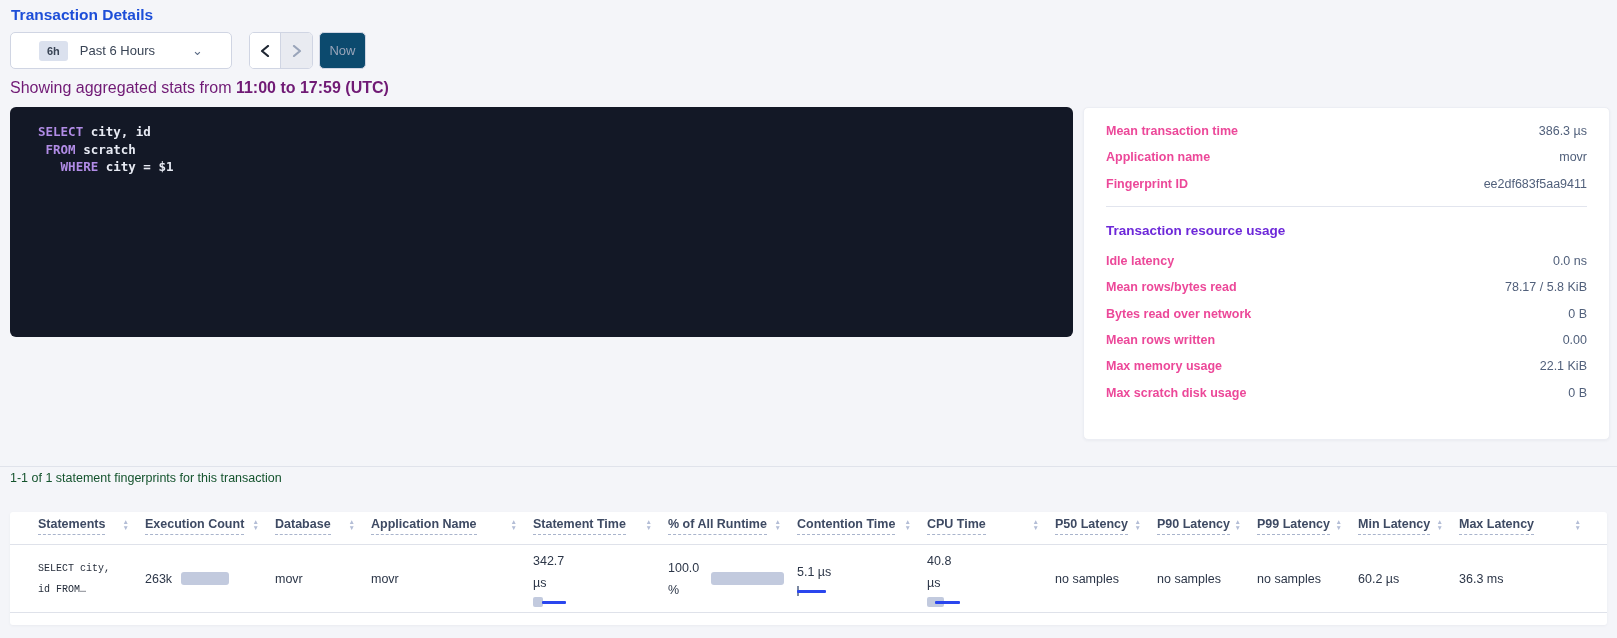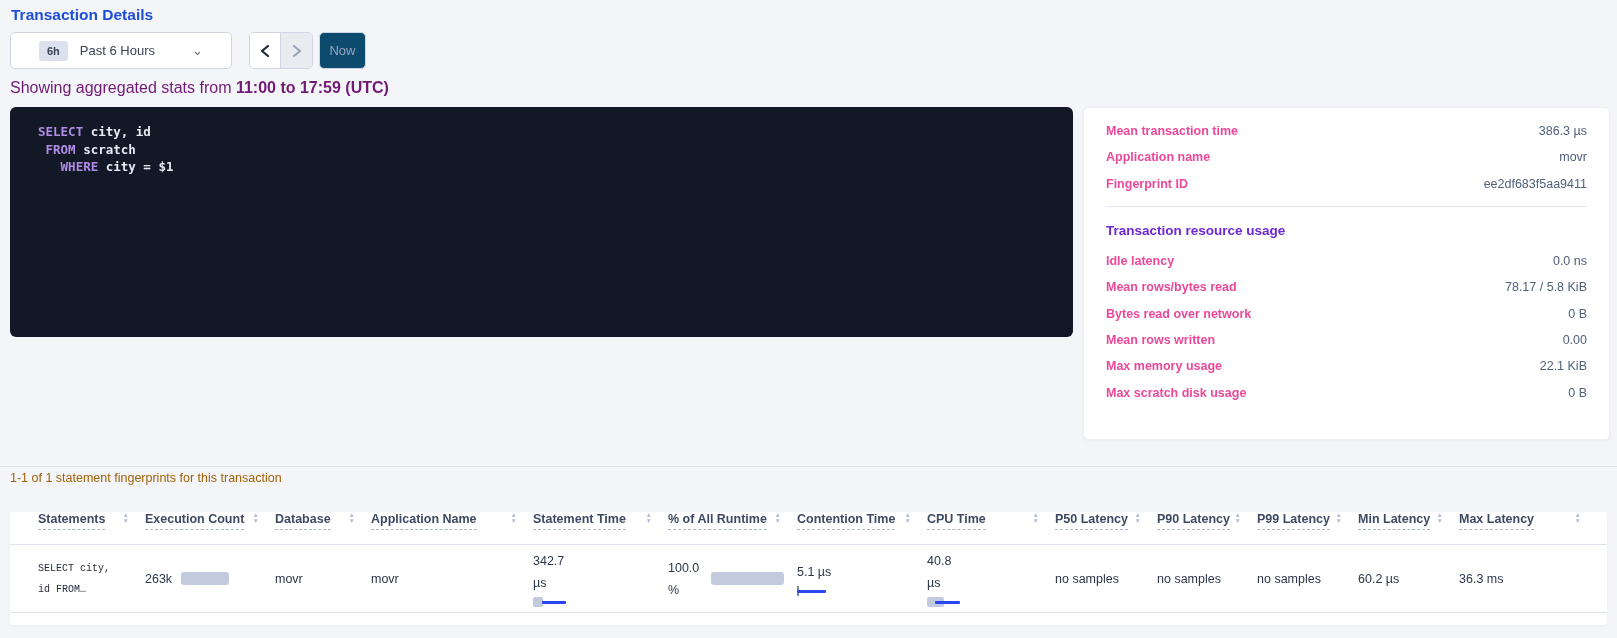--- a/index.html
+++ b/index.html
@@ -61,34 +61,34 @@
     padding:10px 22px 0 22px;
   }
   .kv-row { display:flex; align-items:center; height:26.3px; }
   .kv-label { font-size:12.5px; font-weight:700; color:#ec4899; flex:1; }
   .kv-value { font-size:12.5px; color:#51607b; }
   .summary-divider { border-top:1px solid #e2e5ee; margin:9px 0 0 0; }
   .section-heading { font-size:13.5px; font-weight:700; color:#6d28d9; margin:16px 0 10px 0; }
 
   
   .page-divider { left:0; top:466px; width:1617px; border-top:1px solid #e0e3eb; }
-  .fingerprints-line { left:10px; top:471px; font-size:12.5px; color:#a16207; }
+  .fingerprints-line { left:10px; top:471px; font-size:12.5px; color:#14532d; }
 
   
   .table-card {
     left:10px; top:512px; width:1597px; height:113px;
     background:#fff; border-radius:3px; box-shadow:0 1px 3px rgba(40,50,80,.05);
   }
   .tgrid {
     display:grid;
     grid-template-columns:107px 130px 96px 162px 135px 129px 130px 128px 102px 100px 101px 101px 1fr;
     padding-left:28px; padding-right:10px;
   }
   .thead { height:33px; border-bottom:1px solid #dfe2ea; }
-  .th { display:flex; align-items:flex-start; padding-bottom:4px; cursor:pointer; }
+  .th { display:flex; align-items:center; padding-bottom:4px; cursor:pointer; }
   .th-label {
     font-size:12.5px; font-weight:700; color:#3e4a63;
     border-bottom:1px dashed #a9b4cc; padding-bottom:3px; white-space:nowrap;
   }
   .sort-icon { margin-left:auto; margin-right:16px; display:flex; flex-direction:column; align-items:center; line-height:.85; padding-bottom:2px; }
   .sort-icon span { font-size:6.5px; color:#b3bdd6; }
 
   .trow { height:68px; border-bottom:1px solid #dfe2ea; align-items:center; }
   .td { font-size:12.5px; color:#2c3648; line-height:22px; }
   .td.mono { font-family:Liberation Mono, monospace; font-size:10px; color:#242c3a; line-height:21px; white-space:nowrap; }

